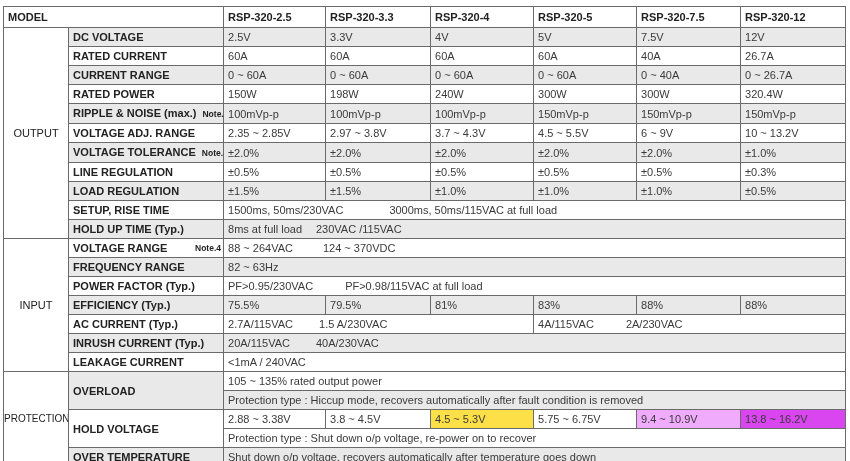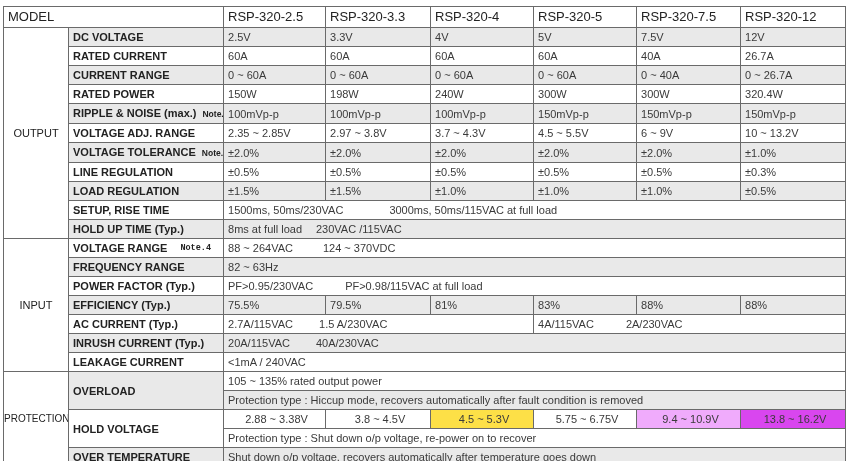--- a/index.html
+++ b/index.html
@@ -5,27 +5,27 @@
   html, body { margin:0; padding:0; background:#ffffff; }
   body { width:850px; height:461px; overflow:hidden; position:relative;
          font-family:"Liberation Sans", sans-serif; color:#333; }
   .spec { position:absolute; left:3px; top:6px; border-collapse:collapse; table-layout:fixed; width:842px; }
   .spec td { border:1px solid #6a6a6a; padding:0 0 0 4px; height:18px; font-size:11px; line-height:18px;
              white-space:nowrap; overflow:hidden; vertical-align:middle; }
   .spec td.sec { font-weight:normal; font-size:11px; text-align:center; padding:0; color:#222; background:#fff;
                  font-stretch:condensed; }
   .spec td.lbl { font-weight:bold; color:#222; font-size:11px; }
   .spec td.lbl .note { font-size:8.5px; margin-left:6px; }
-  .spec td.lbl .note.right { float:right; margin-right:12px;font-family:Liberation Mono, monospace; }
+  .spec td.lbl .note.right { float:right; margin-right:2px; }
   .spec tr.g td.lbl, .spec tr.g td.val { background:#e9e9e9; }
   .spec td.val { color:#3a3a3a; }
-  .spec td.model { font-weight:normal; color:#222; font-size:13px; }
+  .spec td.model { font-weight:bold; color:#222; font-size:11px; }
   .spec tr.hdr td { height:20px; background:#fff; }
   .gap { display:inline-block; }
-  .sub td.val { background:#fff;text-align:center; }
+  .sub td.val { background:#fff; }
   .sub.g td.val { background:#e9e9e9; }
 </style>
 </head>
 <body>
 
 <table class="spec">
   <colgroup>
     <col style="width:65px">
       <col style="width:155px">
     <col style="width:102px">

